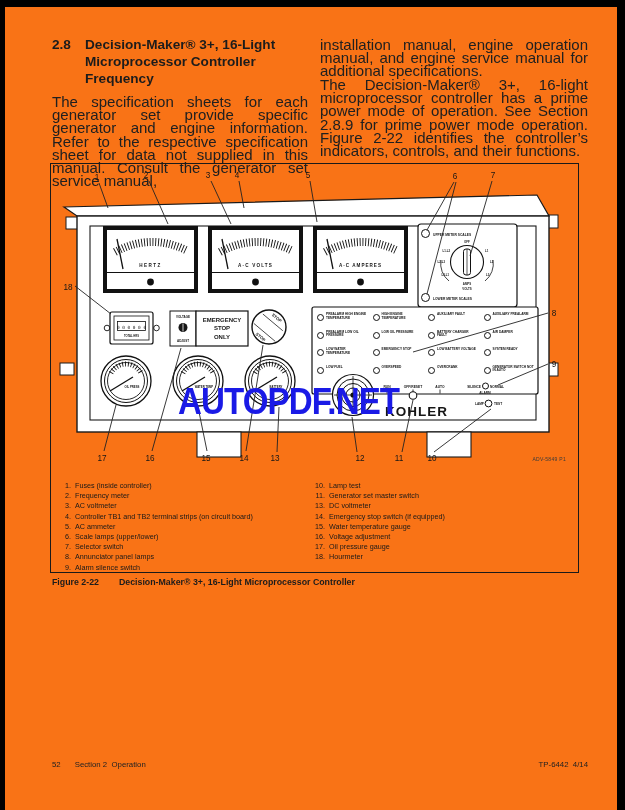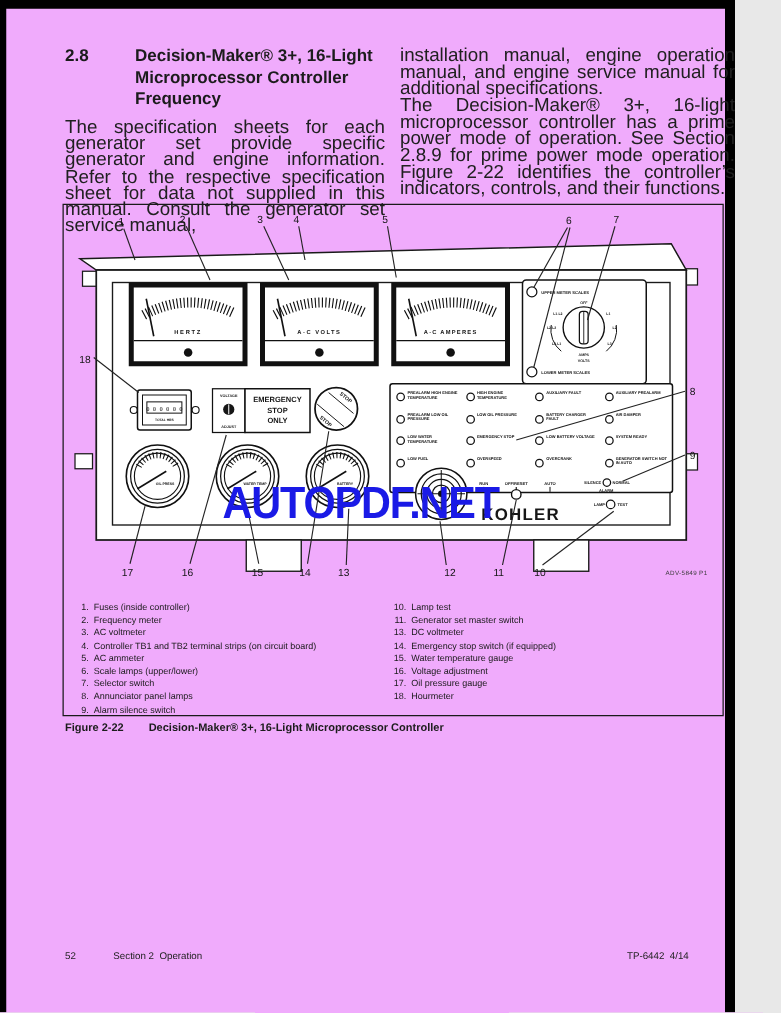--- a/index.html
+++ b/index.html
@@ -1,27 +1,27 @@
 <!DOCTYPE html>
 <html><head>
 <meta charset="utf-8">
 <style>
   html,body{margin:0;padding:0;background:#e8e8e8;}
-  #page{position:relative;width:556px;height:810px;background:#f0abfc;overflow:hidden;
-        font-family:"Liberation Sans", sans-serif;color:#1c1c1c;padding-left:32px;}
+  #page{position:relative;width:625px;height:810px;background:#f97316;overflow:hidden;
+        font-family:"Liberation Sans", sans-serif;color:#1c1c1c;}
   .band{position:absolute;background:#000;}
   #band-top{left:0;top:0;width:625px;height:7px;}
   #band-left{left:0;top:0;width:5px;height:810px;}
   #band-right{right:0;top:0;width:8px;height:810px;}
 
   
   #heading{position:absolute;left:52px;top:36px;width:260px;font-weight:bold;
            font-size:13.6px;line-height:17px;}
   #heading .num{position:absolute;left:0;top:0;}
-  #heading .tl{margin-left:56px;}
+  #heading .tl{margin-left:33px;}
   .para{position:absolute;font-size:15px;line-height:13.2px;text-align:justify;color:#202020;}
   #para-left{left:52px;top:95px;width:256px;}
   #para-r1{left:320px;top:38px;width:268px;}
   #para-r2{left:320px;top:78px;width:268px;}
 
   
   #figbox{position:absolute;left:50px;top:163px;width:527px;height:408px;border:1px solid #1a1a1a;}
   #diagram{position:absolute;left:0;top:0;width:527px;height:306px;}
   #diagram svg{position:absolute;left:0;top:0;}
 
@@ -43,21 +43,21 @@
   #legend-right{left:258px;width:262px;}
   .lrow{display:flex;white-space:nowrap;}
   .lnum{display:inline-block;text-align:right;flex:0 0 auto;}
   #legend-left .lnum{width:12px;}
   #legend-right .lnum{width:16px;}
   .ltext{margin-left:4px;}
 
   #caption{position:absolute;left:52px;top:577px;font-size:8.8px;font-weight:bold;display:flex;gap:20px;white-space:pre;justify-content:space-between;}
   #footer{position:absolute;left:52px;right:37px;top:760px;font-size:7.8px;color:#222;
           display:flex;justify-content:space-between;white-space:pre;}
-  #footer .fl{display:flex;gap:30px;white-space:pre;}
+  #footer .fl{display:flex;gap:14px;white-space:pre;}
 
   svg text{fill:#161616;}
   .callout{font-size:8.2px;}
 </style>
 </head>
 <body>
 
 <div id="page">
   <div class="band" id="band-top"></div>
   <div class="band" id="band-left"></div>

